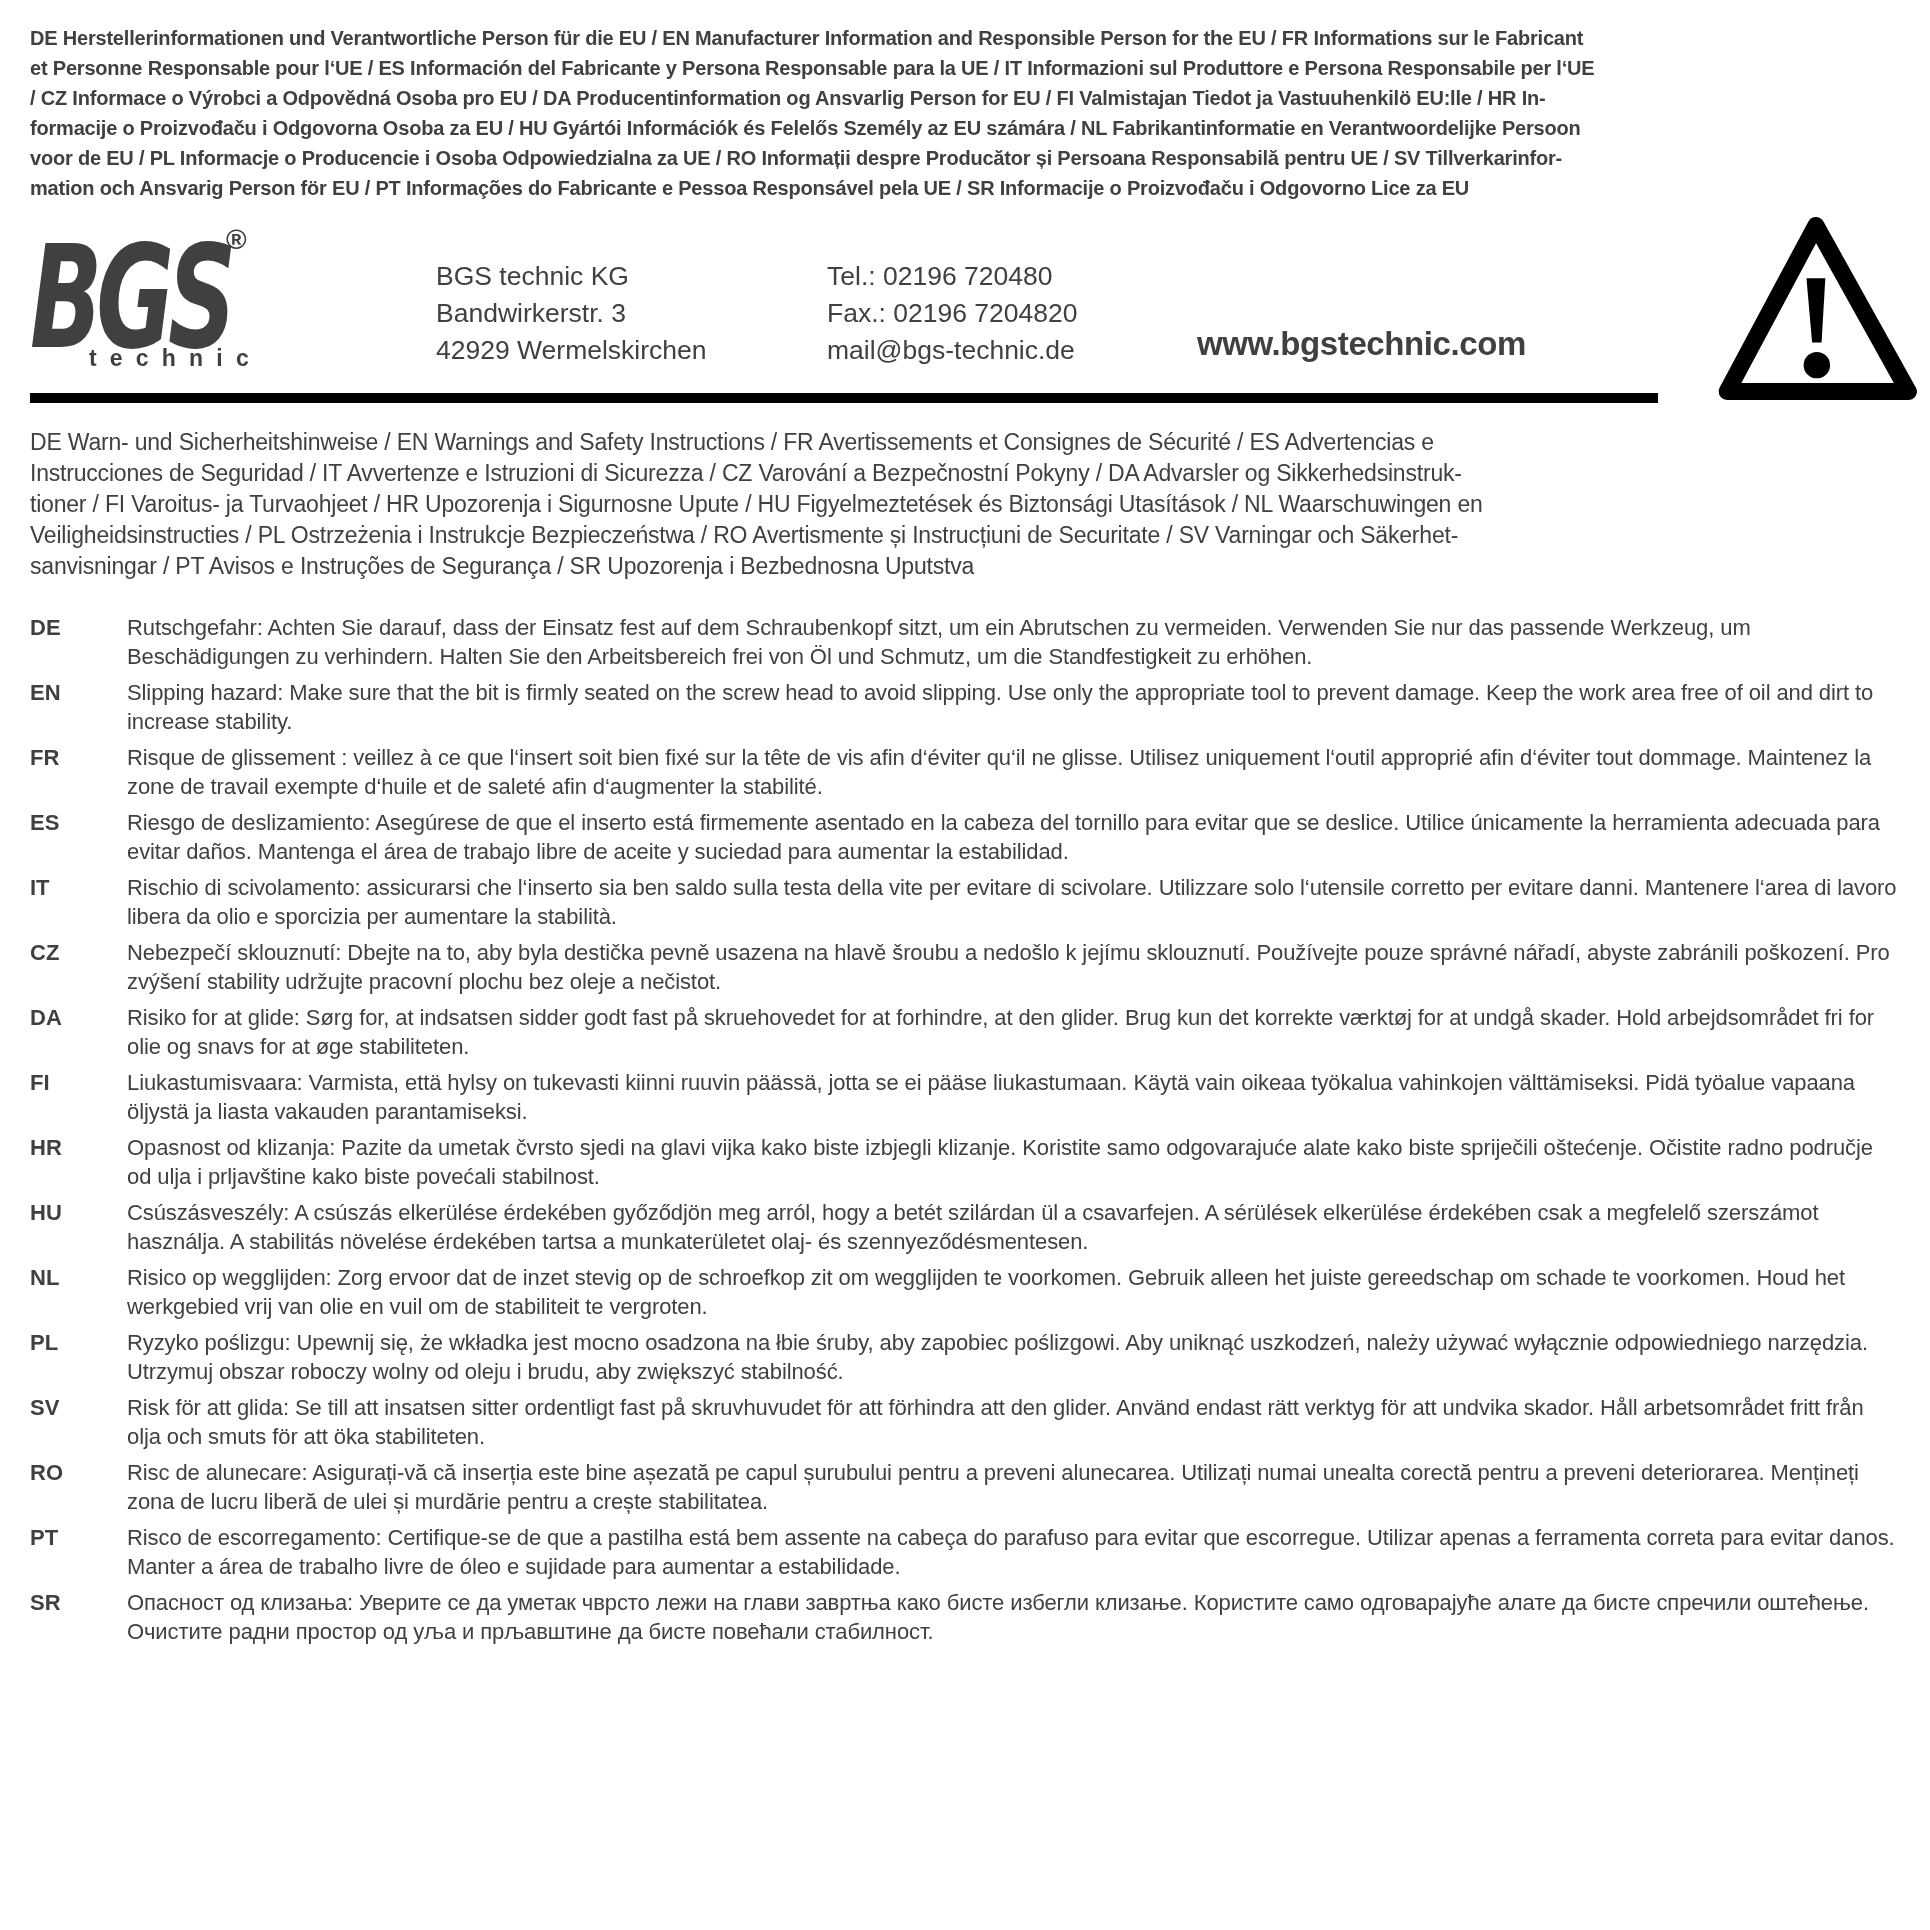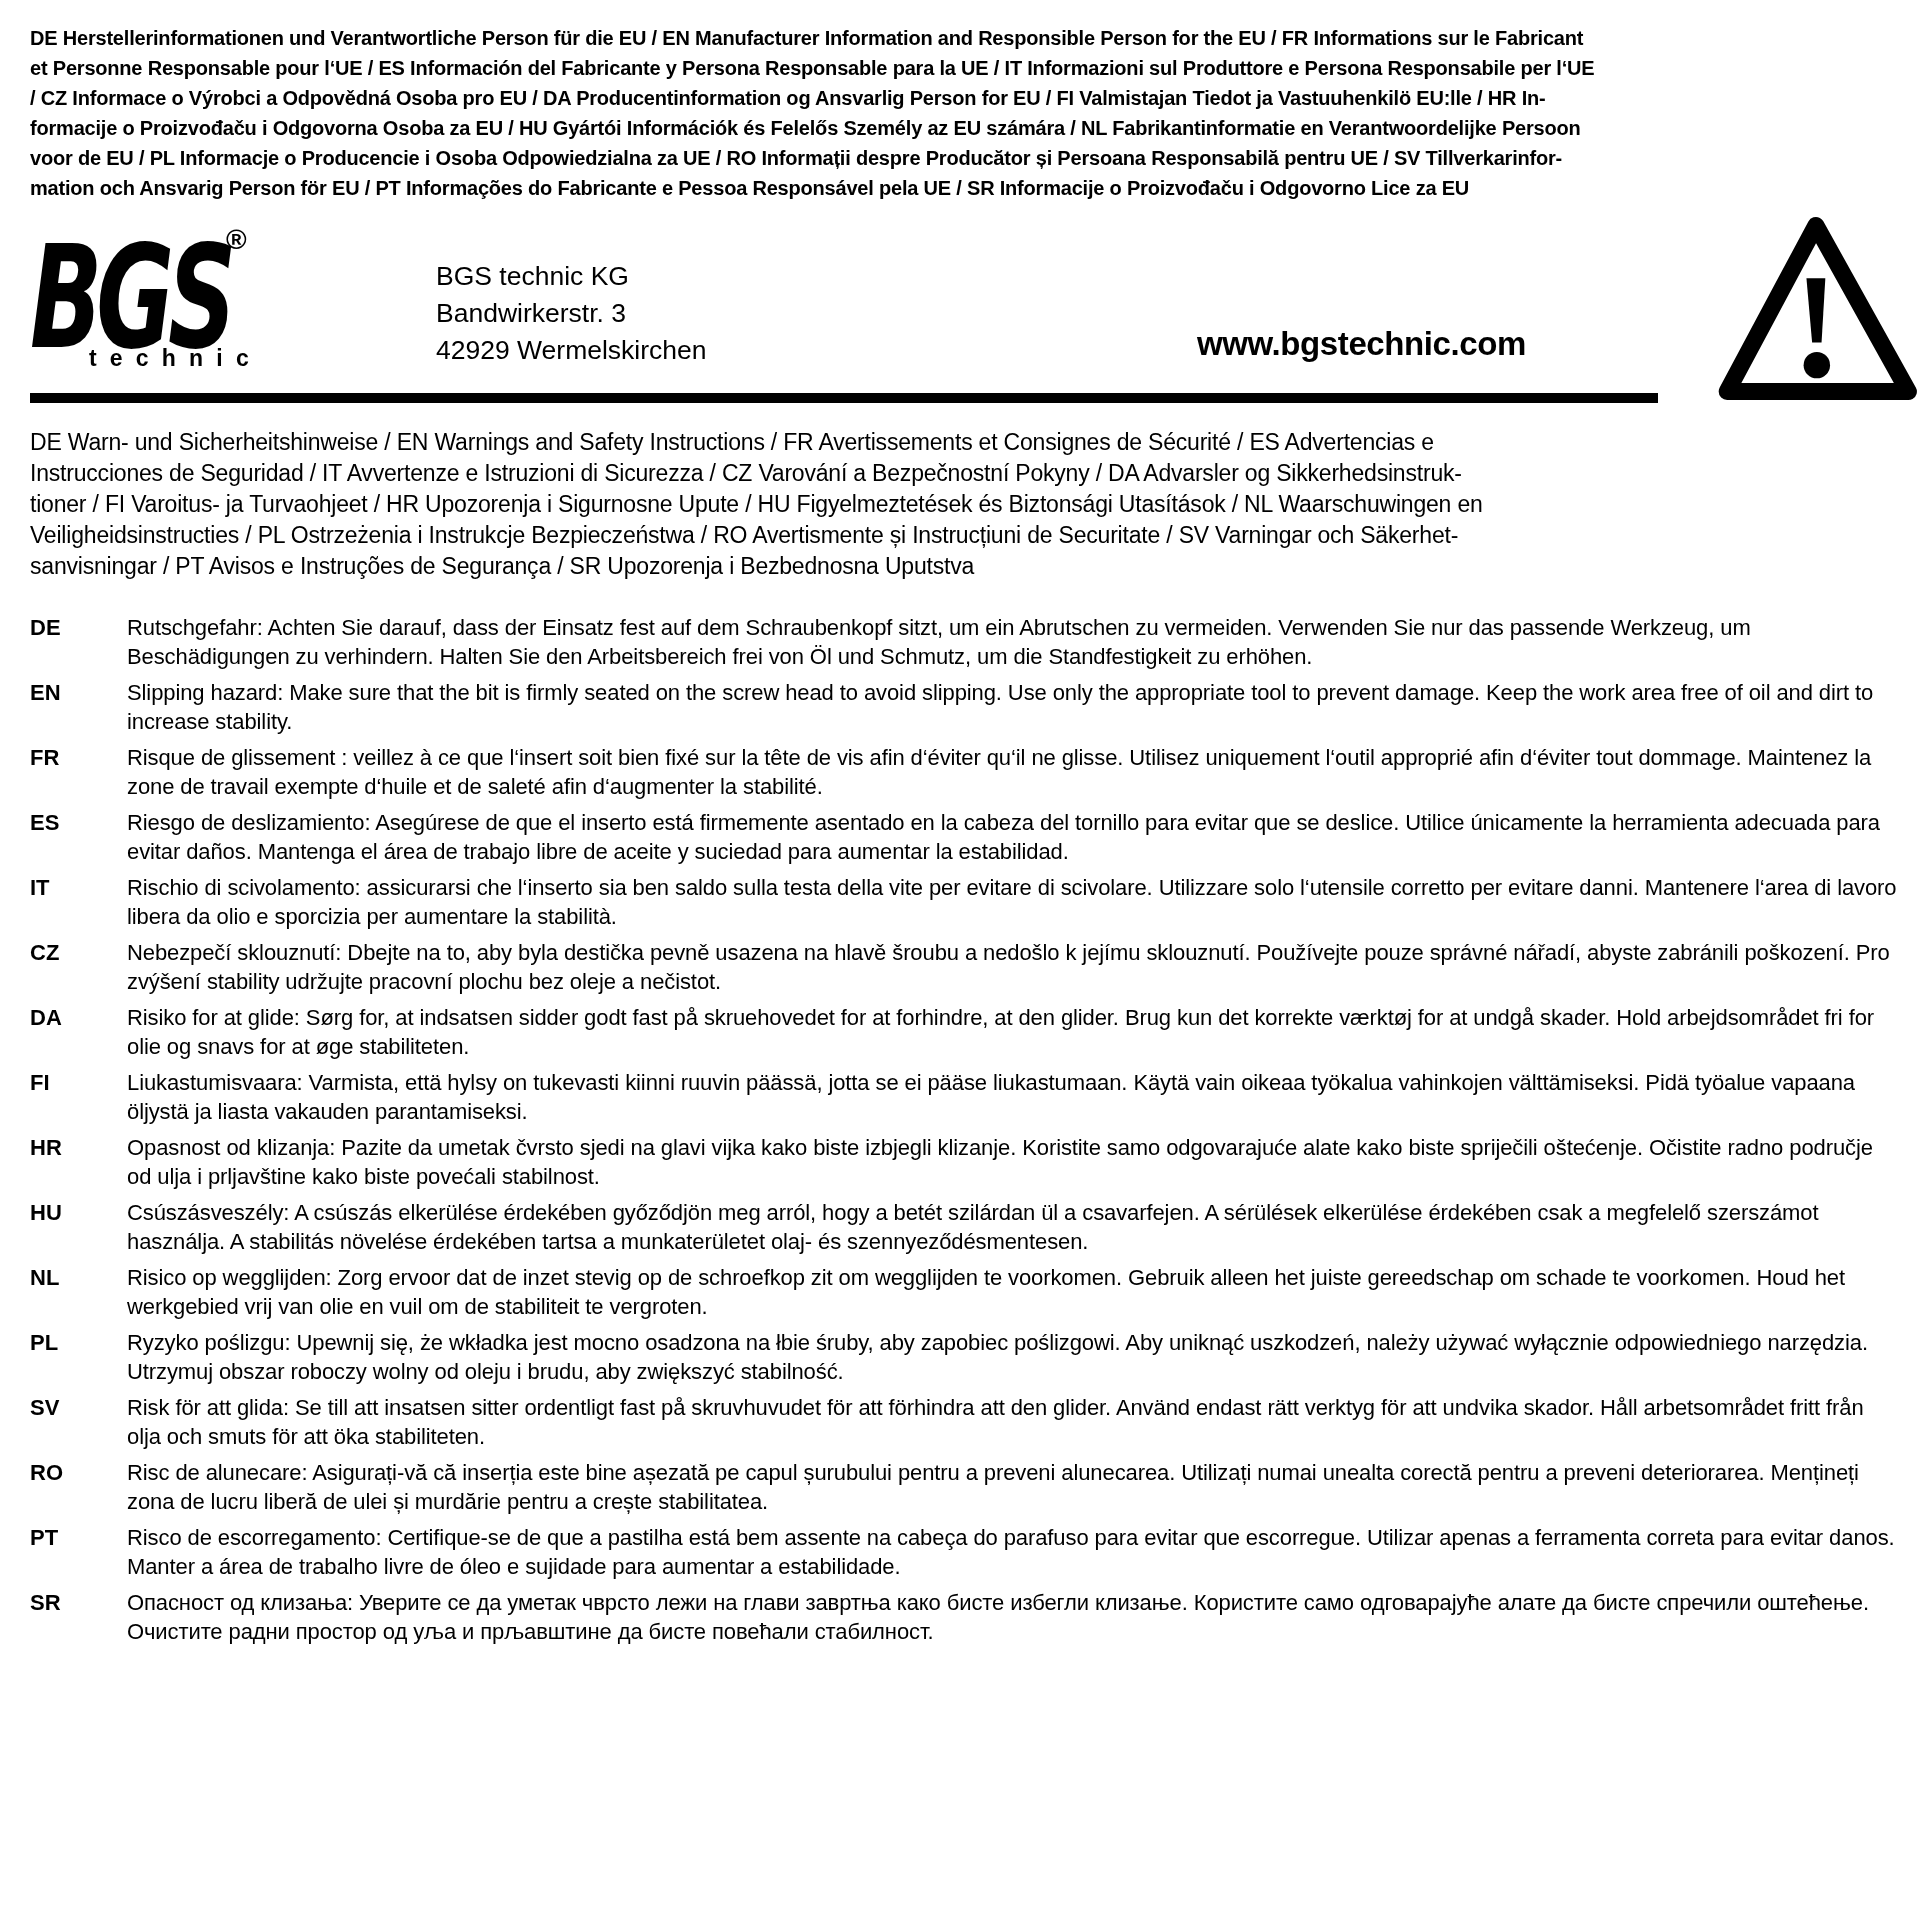--- a/index.html
+++ b/index.html
@@ -38,41 +38,46 @@
   .warning-row{
     display:grid;grid-template-columns:52px 1fr;
     font-size:22px;line-height:29px;margin-bottom:7px;gap:45px;
   }
   .warning-code{font-weight:bold;}
   .warning-text{letter-spacing:-0.1px;}
 </style>
 </head>
 <body style="background: rgb(255, 255, 255);">
 
-<div class="page" style="color: #000000;">
+<div class="page" style="color: #404040;">
 
   <div class="header-block">DE Herstellerinformationen und Verantwortliche Person für die EU / EN Manufacturer Information and Responsible Person for the EU / FR Informations sur le Fabricant
 et Personne Responsable pour l‘UE / ES Información del Fabricante y Persona Responsable para la UE / IT Informazioni sul Produttore e Persona Responsabile per l‘UE
 / CZ Informace o Výrobci a Odpovědná Osoba pro EU / DA Producentinformation og Ansvarlig Person for EU / FI Valmistajan Tiedot ja Vastuuhenkilö EU:lle / HR In-
 formacije o Proizvođaču i Odgovorna Osoba za EU / HU Gyártói Információk és Felelős Személy az EU számára / NL Fabrikantinformatie en Verantwoordelijke Persoon
 voor de EU / PL Informacje o Producencie i Osoba Odpowiedzialna za UE / RO Informații despre Producător și Persoana Responsabilă pentru UE / SV Tillverkarinfor-
 mation och Ansvarig Person för EU / PT Informações do Fabricante e Pessoa Responsável pela UE / SR Informacije o Proizvođaču i Odgovorno Lice za EU</div>
 
   <div class="logo">
     <div class="logo-bgs">BGS</div>
     <span class="logo-reg">®</span>
     <div class="logo-technic">technic</div>
   </div>
 
   <div class="addr-col">
     <div>BGS technic KG</div>
     <div>Bandwirkerstr. 3</div>
     <div>42929 Wermelskirchen</div>
   </div>
 
+  <div class="contact-col">
+    <div>Tel.: 02196 720480</div>
+    <div>Fax.: 02196 7204820</div>
+    <div>mail@bgs-technic.de</div>
+  </div>
 
   <div class="website">www.bgstechnic.com</div>
 
   <div class="warn-triangle">
     <svg width="212" height="185" viewBox="0 0 112 98" xmlns="http://www.w3.org/2000/svg">
       <path d="M57 5 L106 93 L10 93 Z" fill="#fff" stroke="#000" stroke-width="9" stroke-linejoin="round"></path>
       <path d="M52 33 L62 33 L60 67 L55 67 Z" fill="#000"></path>
       <circle cx="57.5" cy="79" r="7" fill="#000"></circle>
     </svg>
   </div>

